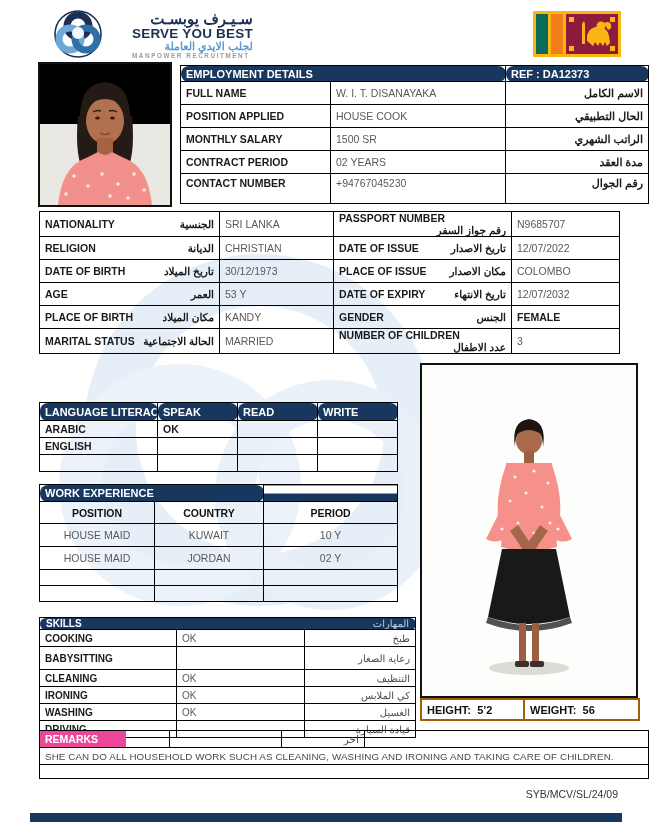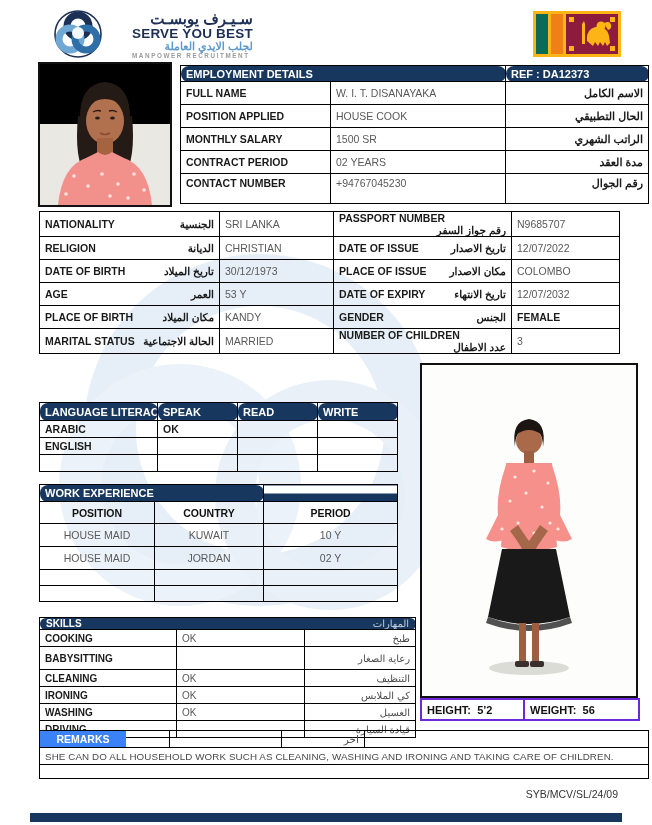--- a/index.html
+++ b/index.html
@@ -46,27 +46,27 @@
   .skills{ left:39px;  top:617px; width:376px; }
   .rmk   { left:39px;  top:730px; width:609px; }
 
   .work .hdr-right { background:linear-gradient(to bottom, #ffffff 0 52%, #17375e 52% 100%); border-left:none; }
   .center { text-align:center; }
   .colhdr { color:#111; font-weight:bold; text-align:center; font-size:10.5px; }
   .skills td { font-size:10px; }
   .skills td.nav { font-size:10px; padding:0 6px; }
   .skills .nav-ar { float:right; color:#c3cfdf; font-weight:normal; font-size:10px; direction:rtl; }
 
-  .rmk-badge { display:inline-block; background:#3b82f6; color:#fff; font-weight:bold; font-size:10.5px; width:86px; height:100%; line-height:16px; padding:0 5px; margin-left:-5px;text-align:center; }
+  .rmk-badge { display:inline-block; background:#ec4899; color:#fff; font-weight:bold; font-size:10.5px; width:86px; height:100%; line-height:16px; padding:0 5px; margin-left:-5px; }
   .rmk-text td { font-size:9.8px; color:#4a4a4a; letter-spacing:.1px; }
 
   
   .body-box { left:420px; top:363px; width:218px; height:335px; border:2px solid #111; background:#fdfdfc; }
   .hw { left:420px; top:698px; width:218px; }
-  .hw td { border:2px solid #6d28d9; color:#111; font-weight:bold; font-size:11px; }
+  .hw td { border:2px solid #a16207; color:#111; font-weight:bold; font-size:11px; }
 
   .footer-code { right:34px; top:788px; font-size:10.5px; color:#333; }
   .bottom-bar { left:30px; top:813px; width:592px; height:9px; background:#17375e; }
 </style>
 </head>
 <body>
 
 <div class="page">
 
   <svg class="watermark" width="470" height="470" viewBox="0 0 470 470">

